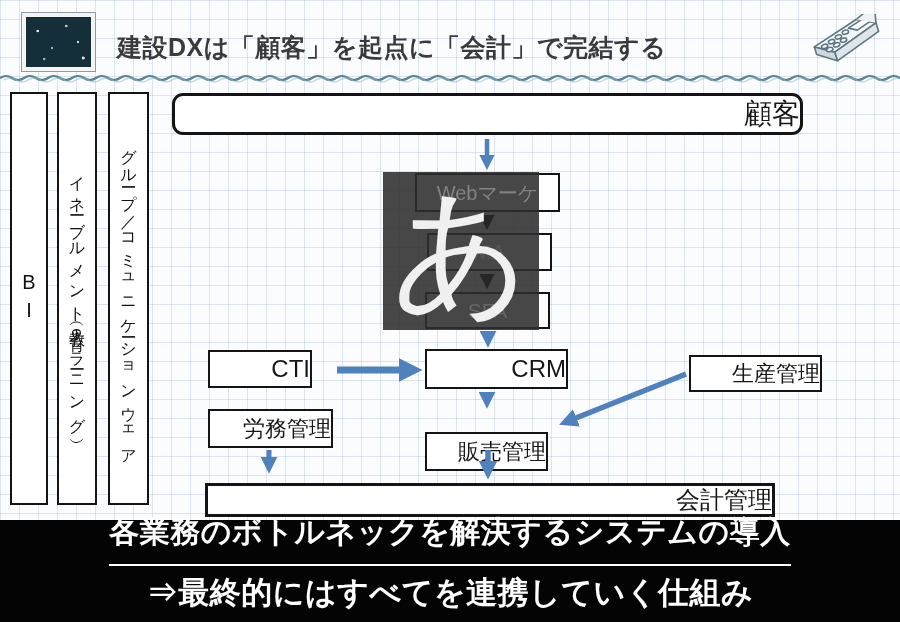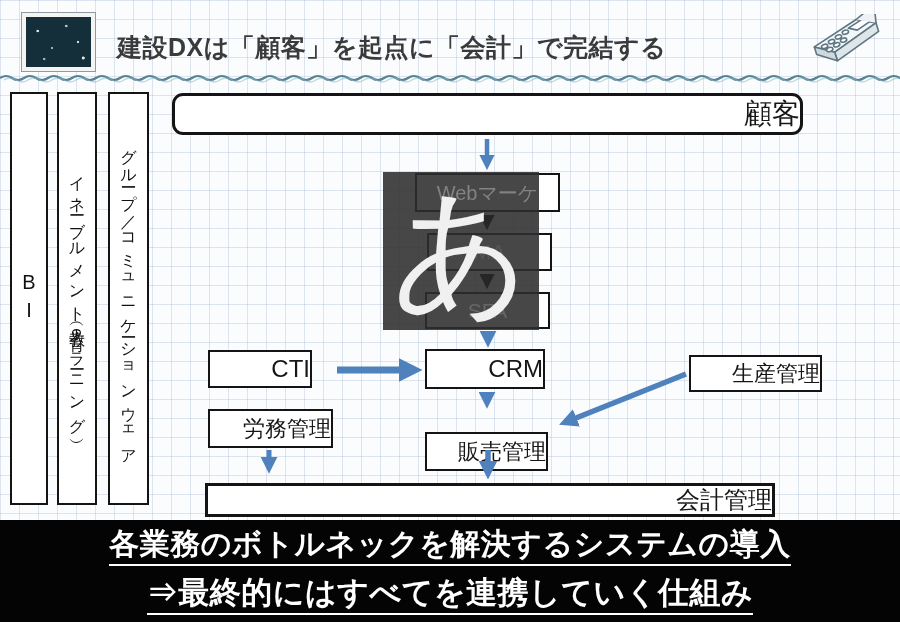--- a/index.html
+++ b/index.html
@@ -51,21 +51,21 @@
   .node{
     position:absolute;background:#fff;border:2.5px solid #141414;
     display:flex;align-items:center;justify-content:flex-end;
     color:#161616;z-index:1;
   }
   .node-customer{left:172px;top:93px;width:631px;height:42px;border-radius:11px;font-size:28px;border-width:3px;}
   .node-webm{left:415px;top:173px;width:145px;height:39px;}
   .node-ma{left:427px;top:233px;width:125px;height:38px;}
   .node-sfa{left:425px;top:292px;width:125px;height:37px;}
   .node-cti{left:208px;top:350px;width:104px;height:38px;font-size:24px;}
-  .node-crm{left:425px;top:349px;width:120px;height:40px;font-size:24px;}
+  .node-crm{left:425px;top:349px;width:143px;height:40px;font-size:24px;}
   .node-prod{left:689px;top:355px;width:133px;height:37px;font-size:22px;}
   .node-labor{left:208px;top:409px;width:125px;height:39px;font-size:22px;}
   .node-sales{left:425px;top:408px;width:123px;height:39px;font-size:22px;margin-top:24px;}
   .node-acct{left:205px;top:483px;width:570px;height:34px;font-size:24px;border-width:3px;}
   
   .arrows{position:absolute;left:0;top:0;width:900px;height:622px;z-index:2;pointer-events:none;}
   
   .ime-overlay{
     position:absolute;left:383px;top:172px;width:156px;height:158px;
     background:rgba(45,45,45,0.88);z-index:3;overflow:hidden;
@@ -80,21 +80,21 @@
     font-size:136px;line-height:1;color:#f0f0f0;z-index:2;
   }
   .overlay-arrows{position:absolute;left:0;top:0;width:156px;height:158px;z-index:1;}
   
   .banner{
     position:absolute;left:0;top:520px;width:900px;height:102px;background:#040404;z-index:5;
     display:flex;flex-direction:column;align-items:center;justify-content:center;gap:9px;
   }
   .banner .bline{
     color:#fff;font-weight:800;white-space:nowrap;
-    border-bottom:2px solid #fff;padding-bottom:2px;line-height:1.15;
+    border-bottom:2px solid #fff;padding-bottom:14px;line-height:1.15;
   }
   .banner .bline1{font-size:30px;letter-spacing:.5px;}
   .banner .bline2{font-size:31px;letter-spacing:.5px;font-family:Liberation Serif, serif;}
 </style>
 </head>
 <body>
 
 <div class="stage">
 
   <div class="logo"></div>

